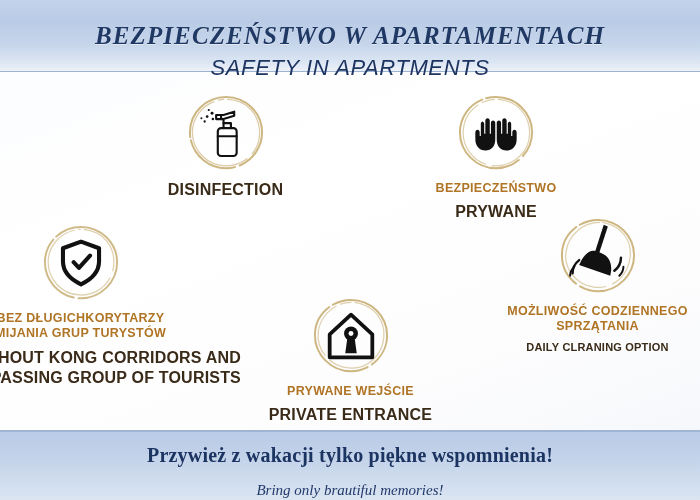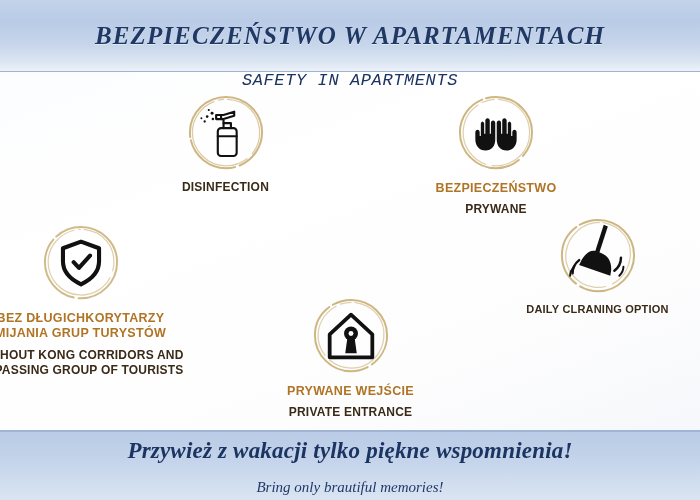--- a/index.html
+++ b/index.html
@@ -23,39 +23,39 @@
   .header-title{
     margin:0;padding-top:22px;
     font-family:"Liberation Serif", serif;
     font-weight:bold;font-style:italic;
     font-size:25px;letter-spacing:1.1px;
     color:#1f3864;
     text-shadow:0 1px 0 rgba(255,255,255,.45);
     white-space:nowrap;
   }
   .header-sub{
-    margin:16px;padding-top:5px;
-    font-family:Liberation Mono, monospace;
-    font-style:italic;font-size:17px;letter-spacing:.6px;
+    margin:0;padding-top:5px;
+    font-family:Liberation Sans, sans-serif;
+    font-style:italic;font-size:22px;letter-spacing:.6px;
     color:#1d3461;
     white-space:nowrap;
   }
 
   
   .footer{
     position:absolute;left:0;bottom:0;width:700px;height:68px;
     background:linear-gradient(180deg,#b9cbe6 0%,#c2d2e9 35%,#cfdcee 70%,#dbe5f2 100%);
     border-top:2px solid #9fb5d3;
     text-align:center;
   }
   .footer-title{
-    margin:0;padding-top:6px;
+    margin:0;padding-top:12px;
     font-family:"Liberation Serif", serif;
-    font-weight:bold;font-style:italic;
-    font-size:23px;letter-spacing:.2px;
+    font-weight:bold;
+    font-size:20px;letter-spacing:.2px;
     color:#1c3461;
     white-space:nowrap;
   }
   .footer-sub{
     margin:11px;padding-top:4px;
     font-family:"Liberation Serif", serif;
     font-style:italic;font-size:15px;
     color:#21396a;
     white-space:nowrap;
   }
@@ -66,21 +66,21 @@
     position:relative;width:82px;height:82px;margin:0 auto;
   }
   .ring svg{display:block;width:82px;height:82px;}
   .pl{
     margin:7px 0 0 0;
     font-size:12.5px;font-weight:bold;letter-spacing:.3px;
     color:#b07425;line-height:1.22;white-space:nowrap;
   }
   .en{
     margin:6px 0 0 0;
-    font-size:12px;font-weight:bold;letter-spacing:.2px;
+    font-size:16px;font-weight:bold;letter-spacing:.2px;
     color:#3a2a18;line-height:1.25;white-space:nowrap;
   }
 
   
   #item-disinfection{left:128px;top:92px;width:195px;}
   #item-safety{left:391px;top:92px;width:210px;}
   #item-corridors{left:-32px;top:222px;width:225px;}
   #item-entrance{left:253px;top:295px;width:195px;}
   #item-cleaning{left:495px;top:215px;width:205px;}
 
@@ -198,20 +198,24 @@
           <path d="M47 44 l6 2 c9 3 14 11 13 22 l-1 6 -38 -13 l3 -6 c5 -9 12 -13 17 -11 z"></path>
         </g>
         <g fill="none" stroke="#111" stroke-width="3" stroke-linecap="round">
           <path d="M27 55 c-5 4 -8 10 -8 16"></path>
           <path d="M70 68 c5 -4 8 -10 8 -16"></path>
           <path d="M21 63 c-3 3 -5 7 -5 11" stroke-width="2.4"></path>
           <path d="M76 74 c3 -3 5 -7 5 -11" stroke-width="2.4"></path>
         </g>
       </svg>
     </div>
+    <p class="pl">
+      <span>MOŻLIWOŚĆ CODZIENNEGO</span><br>
+      <span>SPRZĄTANIA</span>
+    </p>
     <p class="en">DAILY CLRANING OPTION</p>
   </div>
 
   <div class="footer">
     <p class="footer-title">Przywież z wakacji tylko piękne wspomnienia!</p>
     <p class="footer-sub">Bring only  brautiful memories!</p>
   </div>
 
 </div>
 

